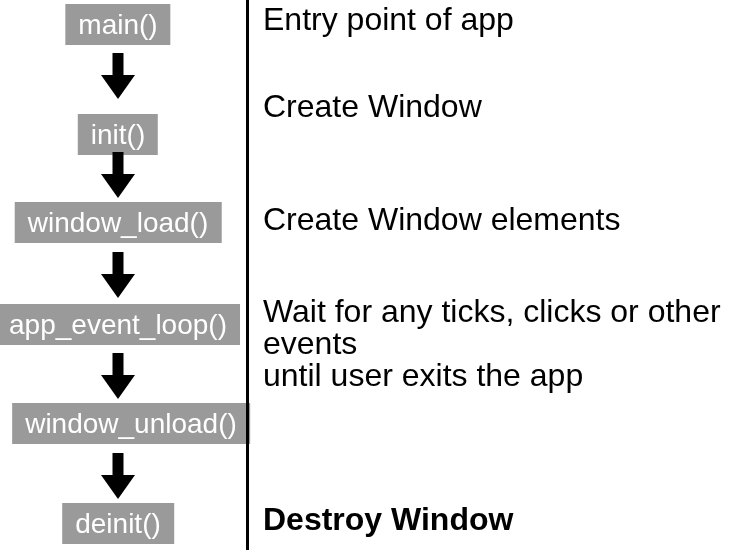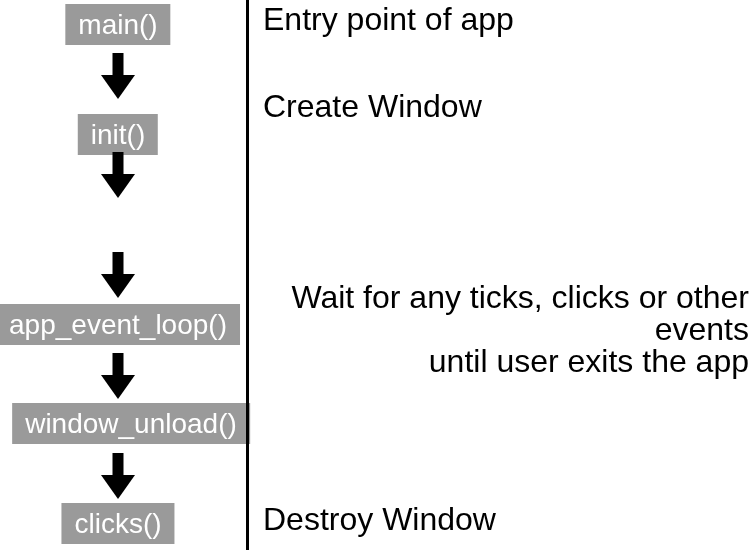--- a/index.html
+++ b/index.html
@@ -82,34 +82,35 @@
     left: 263px;
     width: 486px;
     color: var(--text, #000000);
     font-size: 32px;
     line-height: 32px;
     white-space: pre-line;
   }
   .desc.d0 { top: 3px; }
   .desc.d1 { top: 90px; }
   .desc.d2 { top: 203px; }
-  .desc.d3 { top: 281px; text-align: right; }
+  .desc.d3 { top: 295px; }
   .desc.d4 { top: 403px; }
-  .desc.d5 { top: 503px; }
+  .desc.d5 { top: 503px; font-weight: bold; }
 </style>
 </head>
 <body>
 
 <div id="canvas">
 
   <div class="fbox r0">main()</div>
   <div class="fbox r1">init()</div>
+  <div class="fbox r2">window_load()</div>
   <div class="fbox r3">app_event_loop()</div>
   <div class="fbox r4">window_unload()</div>
-  <div class="fbox r5">clicks()</div>
+  <div class="fbox r5">deinit()</div>
 
   <div class="arrow a0">
       <div class="shaft"></div>
       <div class="head"></div>
     </div>
   <div class="arrow a1">
       <div class="shaft"></div>
       <div class="head"></div>
     </div>
   <div class="arrow a2">
@@ -122,17 +123,18 @@
     </div>
   <div class="arrow a4">
       <div class="shaft"></div>
       <div class="head"></div>
     </div>
 
   <div class="divider"></div>
 
   <div class="desc d0">Entry point of app</div>
   <div class="desc d1">Create Window</div>
+  <div class="desc d2">Create Window elements</div>
   <div class="desc d3">Wait for any ticks, clicks or other events
 until user exits the app</div>
   <div class="desc d5">Destroy Window</div>
 
 </div>
 
 </body></html>

